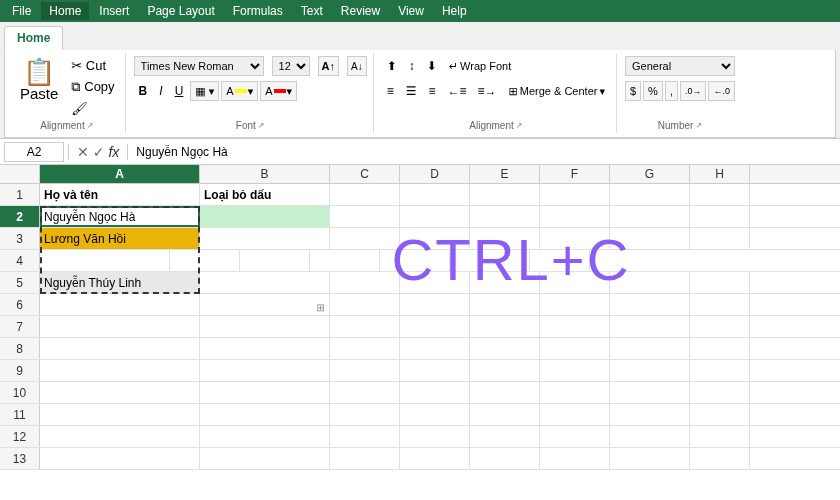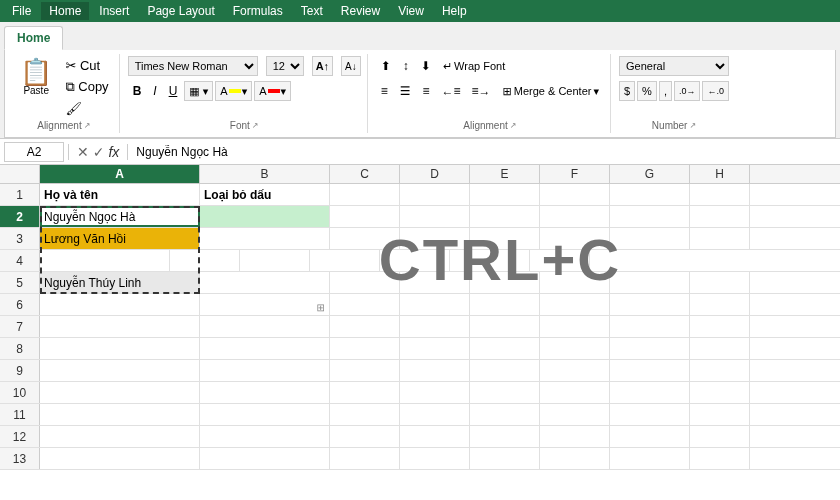--- a/index.html
+++ b/index.html
@@ -114,21 +114,21 @@
 <div class="ribbon">
   <div class="ribbon-tabs">
     <div class="ribbon-tab active">Home</div>
   </div>
   <div class="ribbon-content">
 
     <div class="ribbon-group clipboard-group">
       <div class="ribbon-group-content">
         <div class="paste-btn">
           <div style="font-size:26px; line-height:1;">📋</div>
-          <div style="font-size:10px;">Paste</div>
+          <div style="font-size:15px;">Paste</div>
         </div>
         <div class="small-icons">
           <div class="small-icon-btn" title="Cut">✂ Cut</div>
           <div class="small-icon-btn" title="Copy">⧉ Copy</div>
           <div class="small-icon-btn" title="Format Painter">🖌</div>
         </div>
       </div>
       <div class="ribbon-group-label">
         <span>Alignment</span>
         <span class="group-expand">↗</span>
@@ -398,30 +398,30 @@
       top:22px;
       width:160px;
       height:88px;
       border: 2px dashed #333;
       pointer-events:none;
       z-index:10;
     "></div>
 
     <div style="
       position:absolute;
-      left:340px;
+      left:351px;
       top:40px;
       width:320px;
       height:70px;
       display:flex;
       align-items:center;
       justify-content:center;
-      color:#737373;
+      color:#8b5cf6;
       font-size:58px;
-      font-weight:bold;
+      font-weight:normal;
       font-family:Arial,sans-serif;
       letter-spacing:2px;
       pointer-events:none;
       z-index:5;
     ">CTRL+C</div>
 
   </div>
 </div>
 
 </body></html>

